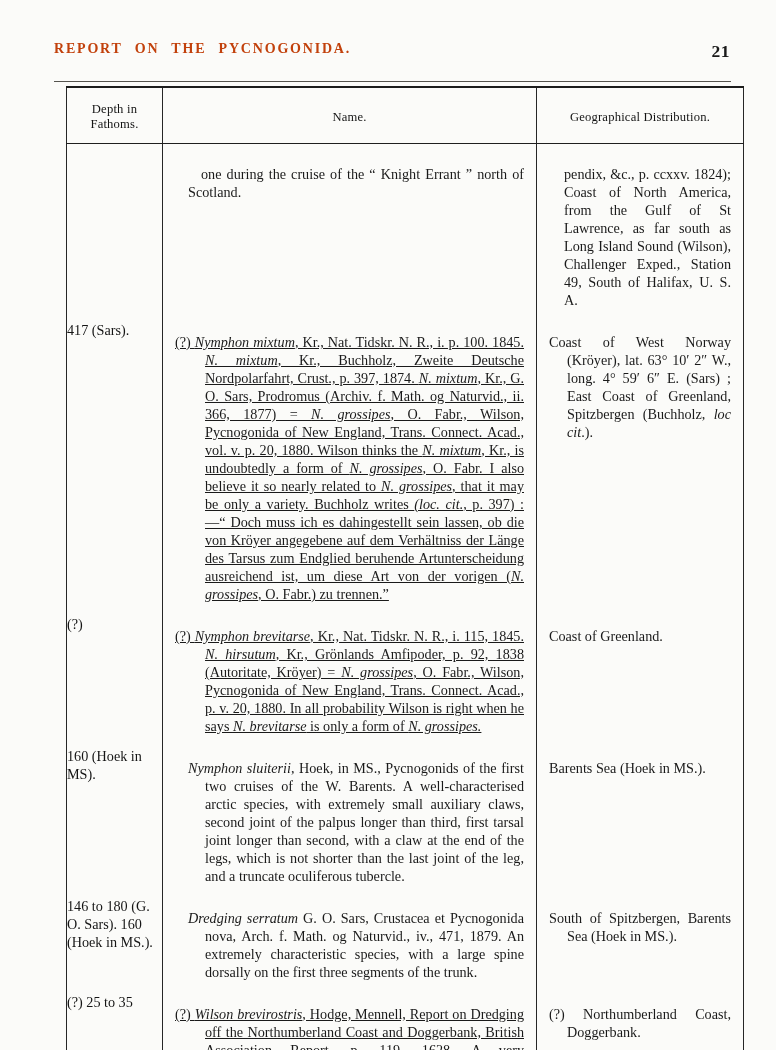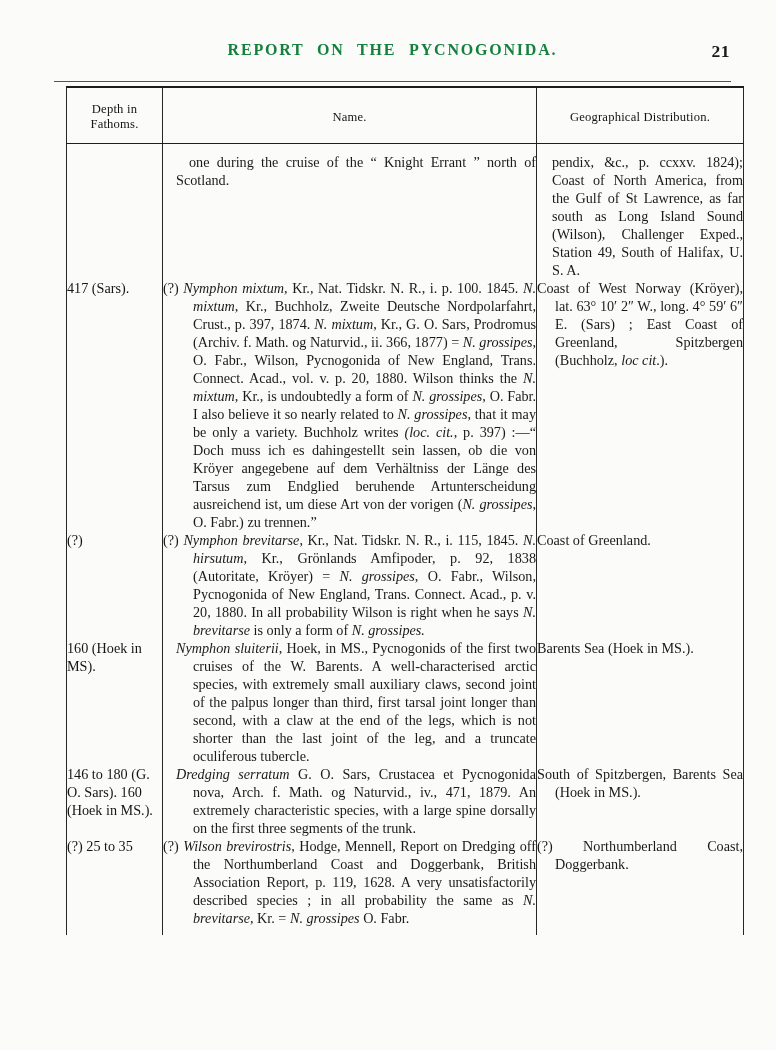--- a/index.html
+++ b/index.html
@@ -10,24 +10,24 @@
     color:#1a1a1a;
     position:relative;
     overflow:hidden;
   }
   .page { position:absolute; inset:0; }
 
   .running-head {
     position:absolute; top:41px; left:54px; width:677px; height:22px;
   }
   .head-title {
-    display:block; text-align:center;
-    font-size:16px; font-weight:bold;
+    display:block; 
+    font-size:14px; font-weight:bold;
     letter-spacing:1.8px; word-spacing:7px;
-    color:#15803d;
+    color:#c2410c;
   }
   .page-number {
     position:absolute; right:1px; top:0;
     font-size:17.5px; font-weight:bold; letter-spacing:.5px;text-align:center;
   }
 
   .top-rule {
     position:absolute; left:54px; top:81px; width:677px; height:1px;
     background:#55534e;
   }
@@ -57,22 +57,22 @@
     font-size:14.2px; line-height:18px;
     padding:0;
   }
   tbody tr:first-child td { padding-top:9px; }
   tbody tr:last-child  td { padding-bottom:8px; }
 
   .depth-cell { text-align:left; padding-left:5px; padding-right:5px; color:#151515; }
   .name-cell  { text-align:justify; padding-left:3px; padding-right:6px; }
   .geo-cell   { text-align:justify; padding-left:6px; padding-right:7px; }
 
-  .para { margin:0; }
-  .hang-q   { padding-left:30px; text-indent:-30px; }  
+  .para { margin:12px; }
+  .hang-q   { padding-left:30px; text-indent:-30px;text-decoration:underline; }  
   .hang-n   { padding-left:30px; text-indent:-17px; }  
   .cont-name{ padding-left:13px; text-indent:13px; }   
   .hang-g   { padding-left:18px; text-indent:-18px; }
   .cont-geo { padding-left:15px; }
 
   i { font-style:italic; }
 </style>
 </head>
 <body>
 

